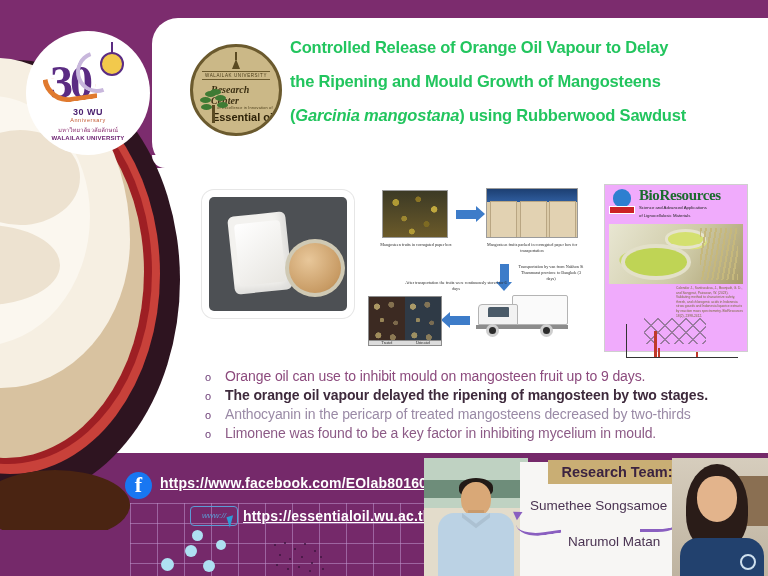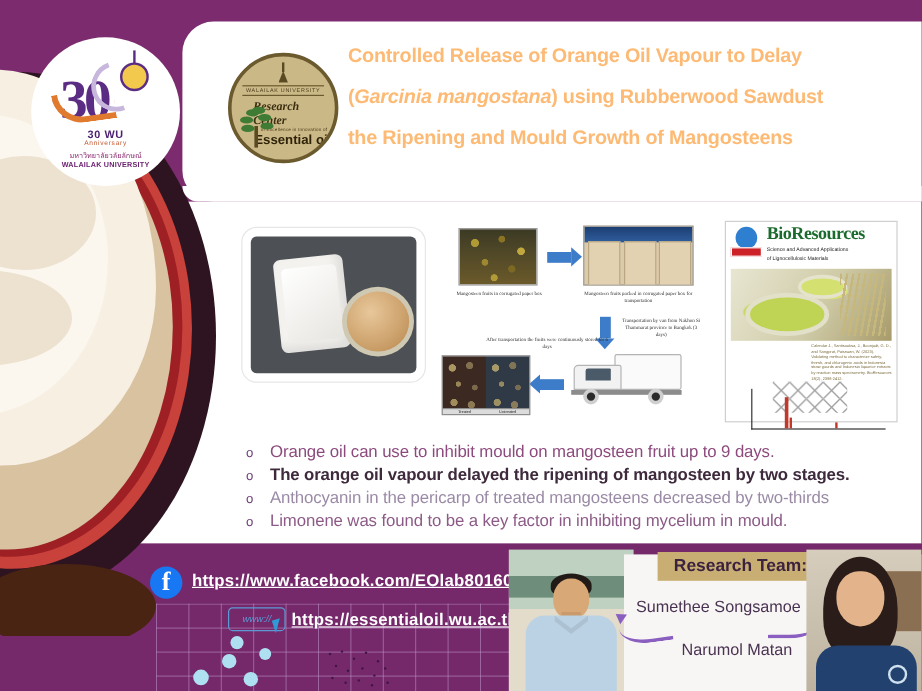--- a/index.html
+++ b/index.html
@@ -96,21 +96,21 @@
   .rc-tree .trunk{ position:absolute; left:13px; top:16px; width:3px; height:18px; background:#5a4a22; }
   .rc-tree .leaf{ position:absolute; width:11px; height:6px; border-radius:50%; background:#3E7B34; }
   .rc-rc{ font-family:"Liberation Serif", serif; font-style:italic; font-weight:bold;
           font-size:10px; color:#3b2f12; margin-top:4px; margin-left:18px; }
   .rc-sub{ font-size:3.8px; color:#4a3c18; margin-left:18px; letter-spacing:.2px; }
   .rc-eo{ font-size:11px; font-weight:bold; color:#2e2208; margin-left:16px; margin-top:1px; }
 
   
   .title{
     position:absolute; left:290px; top:30px; width:478px;
-    color:#fdba74; font-weight:bold; font-size:16.5px; line-height:34px;
+    color:#22c55e; font-weight:bold; font-size:16.5px; line-height:34px;
     letter-spacing:-.2px;
   }
   .title .ln{ display:block; white-space:nowrap; }
   .title em{ font-style:italic; }
 
   
   .mango{ position:absolute; left:0; top:0; width:188px; height:530px; overflow:hidden; }
   .mango .skin{
     position:absolute; left:-150px; top:60px; width:330px; height:440px;
     background:#2E1420; border-radius:50%;
@@ -228,21 +228,21 @@
       radial-gradient(circle at 26% 80%, rgba(185,165,105,.8) 6%, transparent 7%),
       radial-gradient(circle at 66% 84%, rgba(160,140,95,.8) 6%, transparent 7%);
   }
   .fp-lbl{ position:absolute; left:0; right:0; bottom:0; font-size:3.6px; text-align:center;
     background:#dcdcdc; color:#222; z-index:2; border-top:1px solid #8d8d8d;
     font-family:"Liberation Serif", serif; }
 
   
   .journal{
     position:absolute; left:604px; top:184px; width:144px; height:168px;
-    background:#ffffff; border:1px solid #CFCFCF;
+    background:#f0abfc; border:1px solid #CFCFCF;
   }
   .j-head{ position:relative; height:38px; padding:3px 4px 0 34px; }
   .j-logo{ position:absolute; left:4px; top:4px; width:26px; height:26px; }
   .j-logo .flask{ position:absolute; left:4px; top:0; width:18px; height:18px;
     background:#2E7FD0; border-radius:50% 50% 45% 45%; }
   .j-logo .red{ position:absolute; left:0; top:17px; width:26px; height:8px;
     background:#CC2127; border:1px solid #fff; }
   .j-title{ font-family:"Liberation Serif", serif; font-weight:bold; font-size:15px;
     color:#1B6B2E; letter-spacing:-.4px; line-height:1; }
   .j-sub{ font-size:4.3px; color:#222; line-height:1.35; margin-top:2px; }
@@ -411,22 +411,22 @@
       <span class="leaf" style="left:2px;top:15px;"></span>
       <span class="leaf" style="left:11px;top:0px;"></span>
     </span>
     <span class="rc-rc">Research Center</span>
     <span class="rc-sub">of Excellence in Innovation of</span>
     <span class="rc-eo">Essential oil</span>
   </div>
 
   <div class="title">
     <span class="ln">Controlled Release of Orange Oil Vapour to Delay</span>
+    <span class="ln">the Ripening and Mould Growth of Mangosteens</span>
     <span class="ln"><span>(</span><em>Garcinia mangostana</em><span>) using Rubberwood Sawdust</span></span>
-    <span class="ln">the Ripening and Mould Growth of Mangosteens</span>
   </div>
 
   <div class="sawdust-card">
     <div class="sawdust-inner">
       <div class="sachet"></div>
       <div class="dish"></div>
     </div>
   </div>
 
   <div class="flow">

